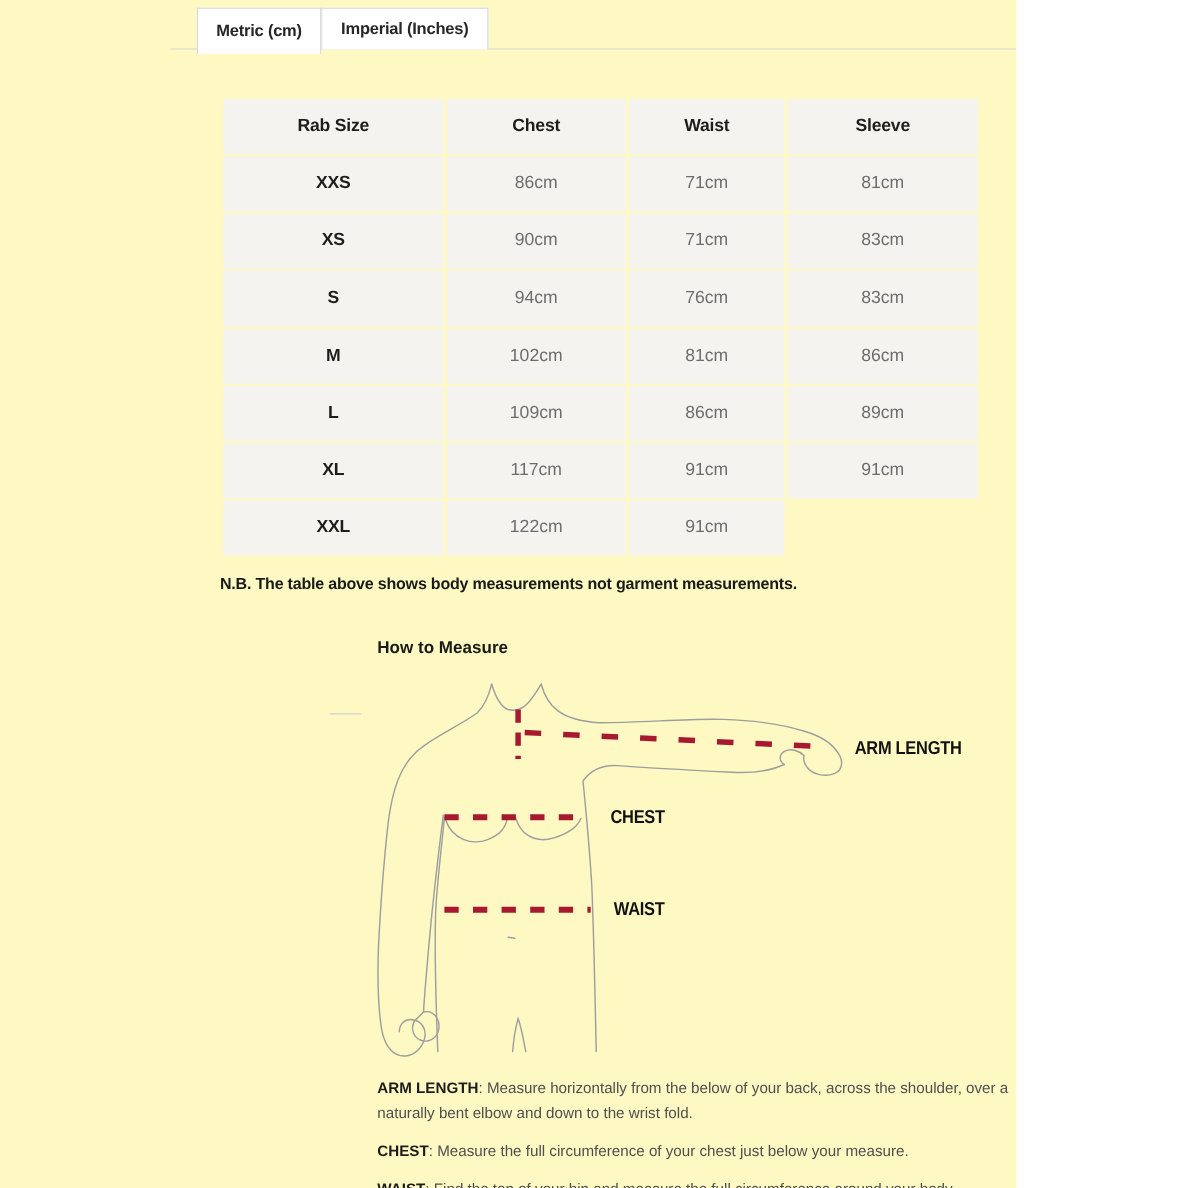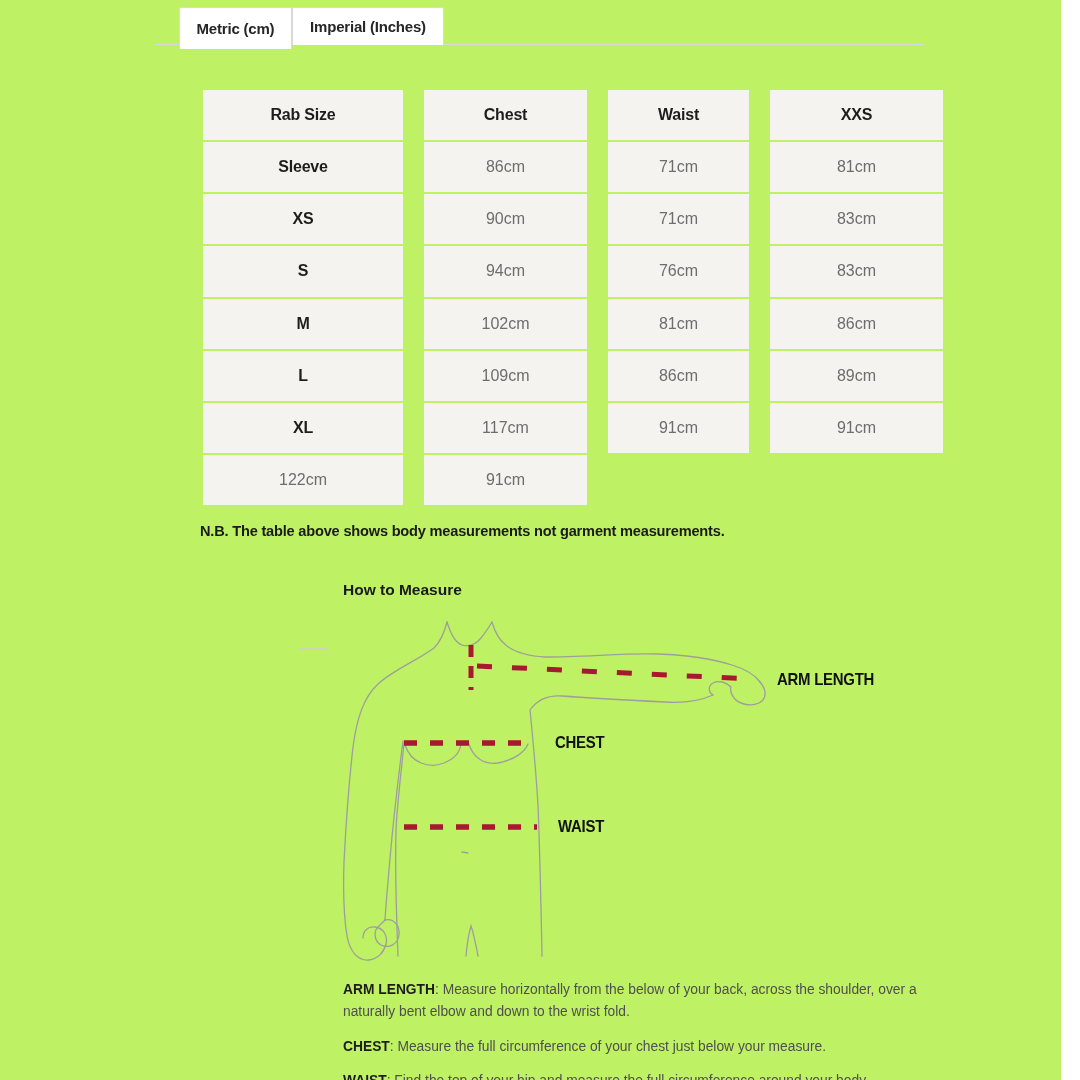--- a/index.html
+++ b/index.html
@@ -1,22 +1,22 @@
 <!DOCTYPE html>
 <html><head>
 <meta charset="utf-8">
 <style>
   * { margin: 0; padding: 0; box-sizing: border-box; }
   html, body { background: #ffffff; }
   body { font-family: "Liberation Sans", sans-serif; }
   .page {
     position: relative;
-    width: 1061px;
+    width: 924px;
     height: 1080px;
-    background: #bef264;
+    background: #fef9c3;
     overflow: hidden;
     text-decoration: underline;
   }
 
   
   .tabbar {
     position: absolute;
     left: 155px; top: 7px;
     width: 769px; height: 38px;
     border-bottom: 1px solid #d9d9d9;
@@ -42,21 +42,21 @@
   }
 
   
   .size-table {
     position: absolute;
     left: 203px; top: 90px;
     width: 683px; height: 415px;
     display: grid;
     grid-template-columns: 200px 163px 141px 173px;
     grid-template-rows: repeat(8, 1fr);
-    gap: 2px 21px;
+    gap: 2px 3px;
   }
   .cell {
     background: #f5f3f0;
     display: flex; align-items: center; justify-content: center;
     font-size: 16px;
   }
   .cell.head { font-weight: 700; color: #1d1d1b; letter-spacing: -0.2px; }
   .cell.size { font-weight: 700; color: #1d1d1b; letter-spacing: -0.2px; }
   .cell.val  { font-weight: 400; color: #6d6d6d; }
 
@@ -108,23 +108,23 @@
 
   <div class="tabbar">
     <div class="tab active">Metric (cm)</div>
     <div class="tab inactive">Imperial (Inches)</div>
   </div>
 
   <div class="size-table">
     <div class="cell head">Rab Size</div>
     <div class="cell head">Chest</div>
     <div class="cell head">Waist</div>
+    <div class="cell head">Sleeve</div>
+
     <div class="cell size">XXS</div>
-
-    <div class="cell head">Sleeve</div>
     <div class="cell val">86cm</div>
     <div class="cell val">71cm</div>
     <div class="cell val">81cm</div>
 
     <div class="cell size">XS</div>
     <div class="cell val">90cm</div>
     <div class="cell val">71cm</div>
     <div class="cell val">83cm</div>
 
     <div class="cell size">S</div>
@@ -140,20 +140,21 @@
     <div class="cell size">L</div>
     <div class="cell val">109cm</div>
     <div class="cell val">86cm</div>
     <div class="cell val">89cm</div>
 
     <div class="cell size">XL</div>
     <div class="cell val">117cm</div>
     <div class="cell val">91cm</div>
     <div class="cell val">91cm</div>
 
+    <div class="cell size">XXL</div>
     <div class="cell val">122cm</div>
     <div class="cell val">91cm</div>
   </div>
 
   <div class="note">N.B. The table above shows body measurements not garment measurements.</div>
 
   <div class="htm-title">How to Measure</div>
 
   <svg class="diagram" viewBox="0 0 500 370" fill="none">
     <g stroke="#9e9e9e" stroke-width="1.3" stroke-linecap="round" fill="none">

